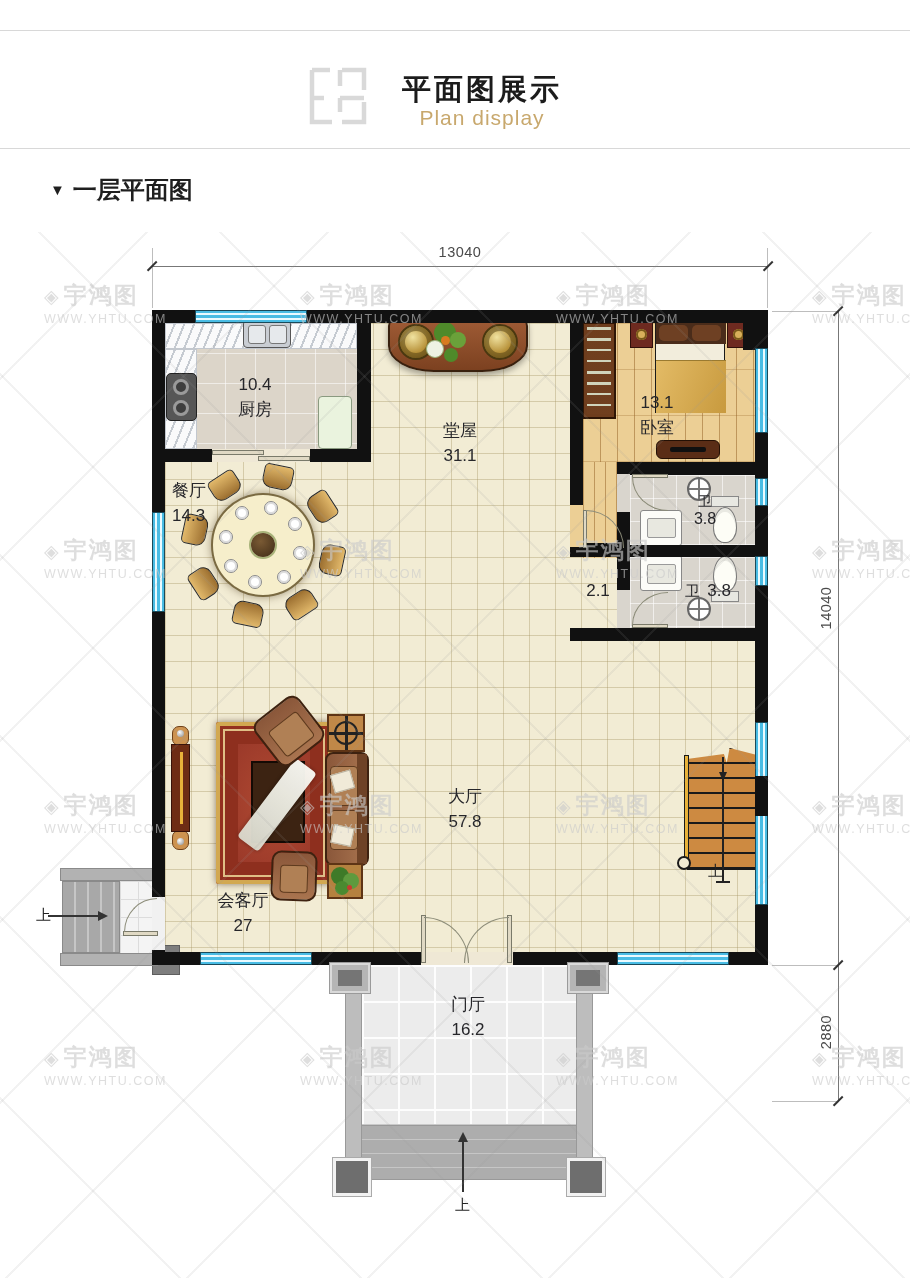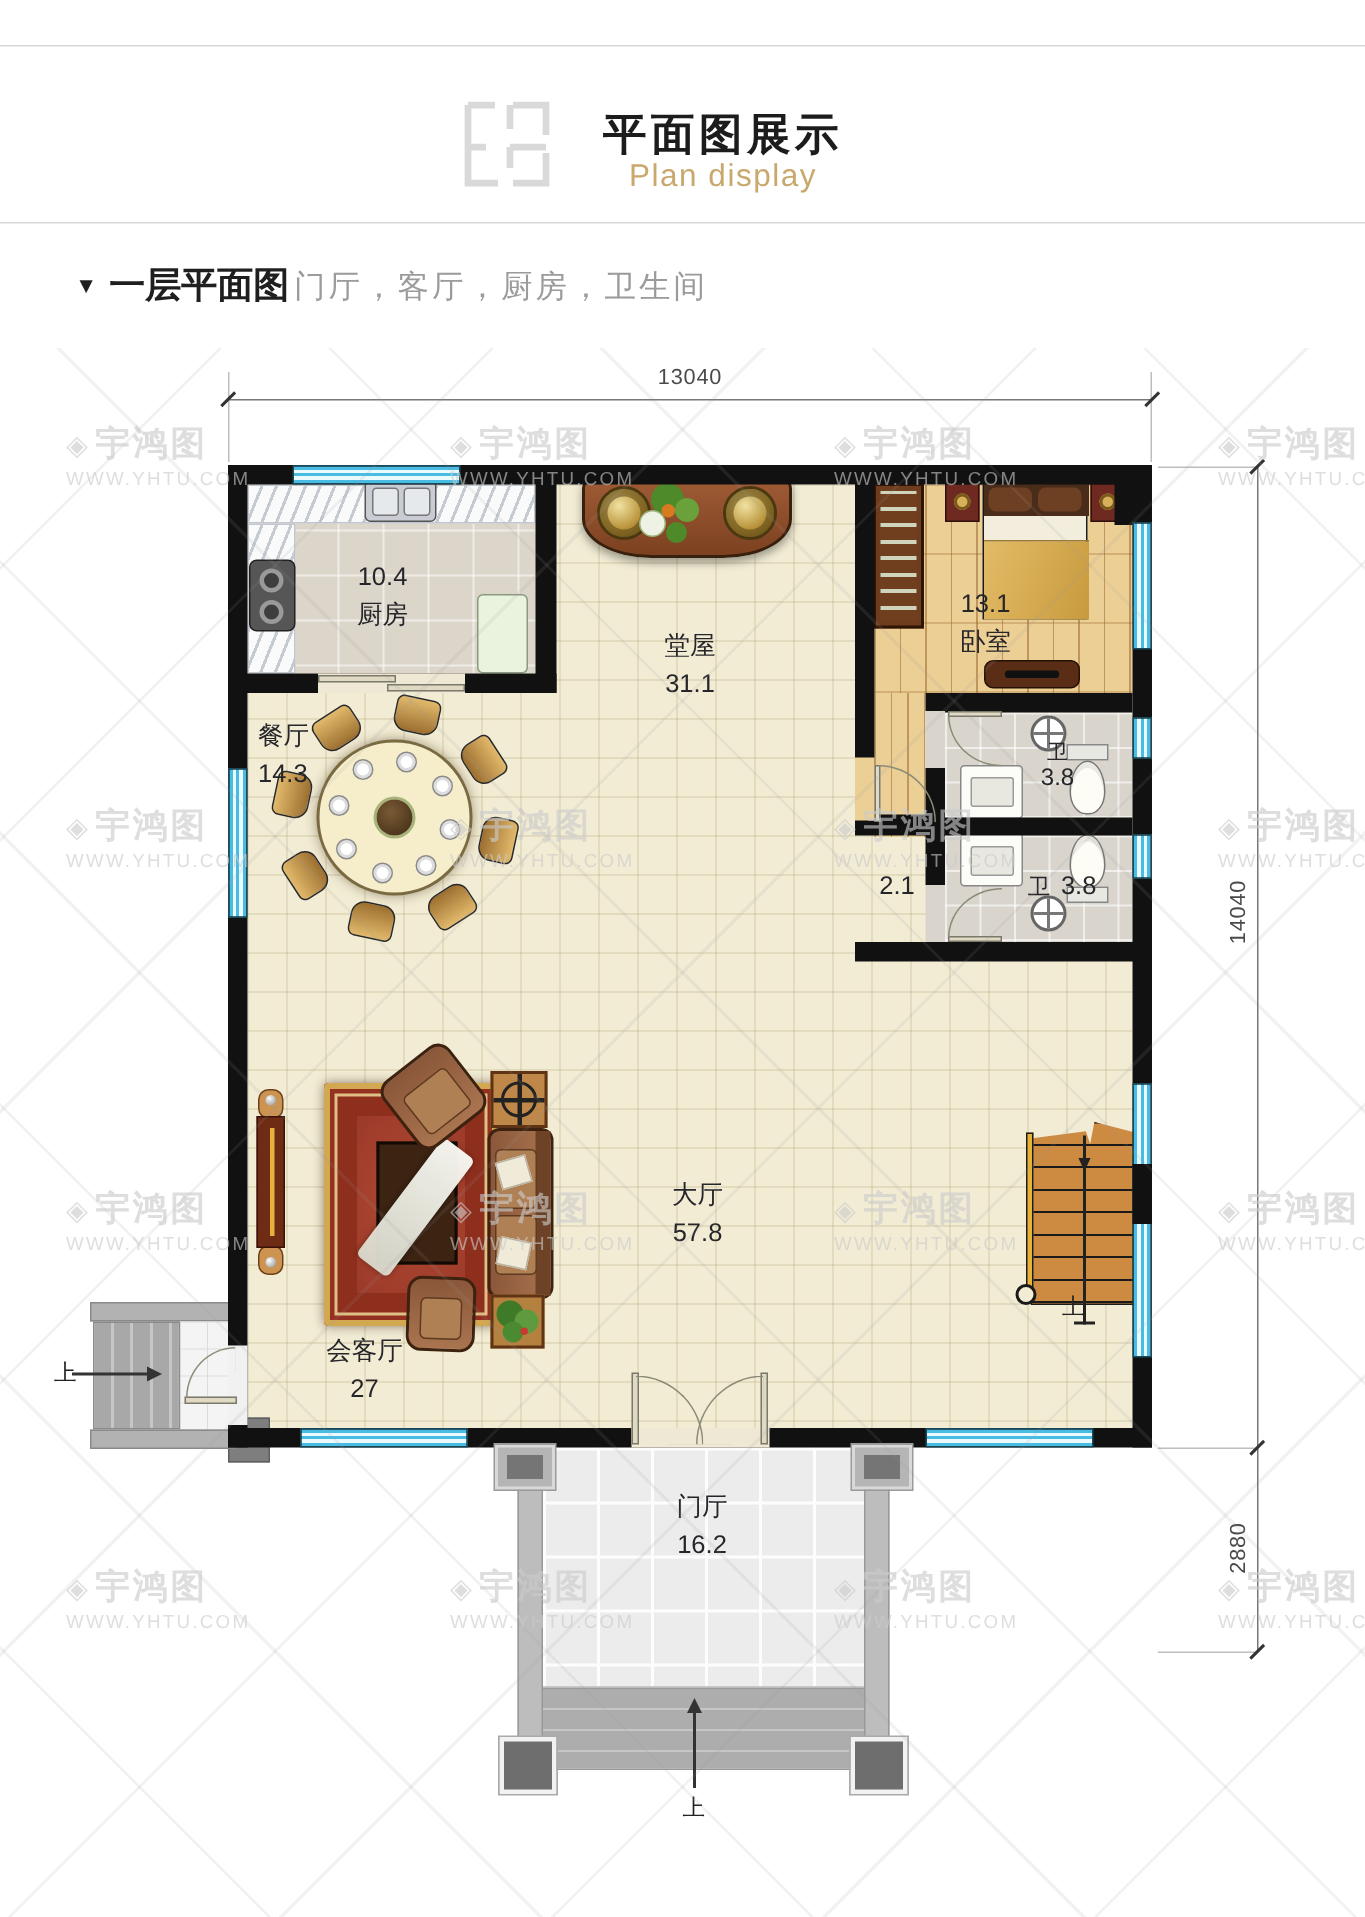--- a/index.html
+++ b/index.html
@@ -48,21 +48,20 @@
     <g stroke="#d9d9d9" stroke-width="4.5" fill="none">
       <path d="M10 10 H28 M40 10 H62 V30 M62 42 V62 H40 M30 62 H10 V10"></path>
       <path d="M38 10 V26 M38 38 V52 M38 38 H62 M10 38 H22"></path>
     </g>
   </svg>
   <div class="abs" style="left:392px;top:70px;width:180px;text-align:center;font-size:29px;font-weight:bold;color:#1c1c1c;letter-spacing:3px;z-index:5">平面图展示</div>
   <div class="abs" style="left:392px;top:106px;width:180px;text-align:center;font-size:21px;color:#c8a86d;letter-spacing:1px;z-index:5">Plan display</div>
   <div class="hrule" style="top:148px"></div>
 
   <div class="abs" style="left:50px;top:174px;z-index:5;font-size:24px;font-weight:bold;color:#1f1f1f"><span style="font-size:15px;vertical-align:3px;margin-right:8px">▼</span><span>一层平面图</span></div>
-  <div class="abs" style="left:196px;top:177px;z-index:5;font-size:21px;color:#9b9b9b;letter-spacing:2px">门厅，客厅，厨房，卫生间</div>
 
   <div class="floor" style="left:165px;top:323px;width:590px;height:629px;background:#f2ecd4;background-image:linear-gradient(rgba(169,152,104,.4) 1px,transparent 1px),linear-gradient(90deg,rgba(169,152,104,.4) 1px,transparent 1px);background-size:26px 26px"></div>
   <div class="floor" style="left:165px;top:323px;width:192px;height:126px;background:#dcd5c9;background-image:linear-gradient(rgba(255,255,255,.55) 1.5px,transparent 1.5px),linear-gradient(90deg,rgba(255,255,255,.55) 1.5px,transparent 1.5px);background-size:30px 30px"></div>
   <div class="floor" style="left:583px;top:323px;width:172px;height:139px;background:#eccf95;background-image:repeating-linear-gradient(to right,rgba(146,95,35,.5) 0 1px,transparent 1px 17px),repeating-linear-gradient(to bottom,rgba(146,95,35,.28) 0 1px,transparent 1px 46px)"></div>
   <div class="floor" style="left:583px;top:462px;width:34px;height:96px;background:#eccf95;background-image:repeating-linear-gradient(to right,rgba(146,95,35,.5) 0 1px,transparent 1px 11px)"></div>
   <div class="floor" style="left:630px;top:475px;width:125px;height:70px;background:#d9d5cd;background-image:linear-gradient(rgba(255,255,255,.6) 1.5px,transparent 1.5px),linear-gradient(90deg,rgba(255,255,255,.6) 1.5px,transparent 1.5px);background-size:23px 23px"></div>
   <div class="floor" style="left:630px;top:557px;width:125px;height:71px;background:#d9d5cd;background-image:linear-gradient(rgba(255,255,255,.6) 1.5px,transparent 1.5px),linear-gradient(90deg,rgba(255,255,255,.6) 1.5px,transparent 1.5px);background-size:23px 23px"></div>
   <div class="floor" style="left:362px;top:965px;width:214px;height:160px;background:#ececec;background-image:linear-gradient(#fdfdfd 2px,transparent 2px),linear-gradient(90deg,#fdfdfd 2px,transparent 2px);background-size:36px 36px;border-bottom:1px solid #c9c9c9"></div>
 
   <div class="furn marble" style="left:165px;top:323px;width:192px;height:26px"></div>

